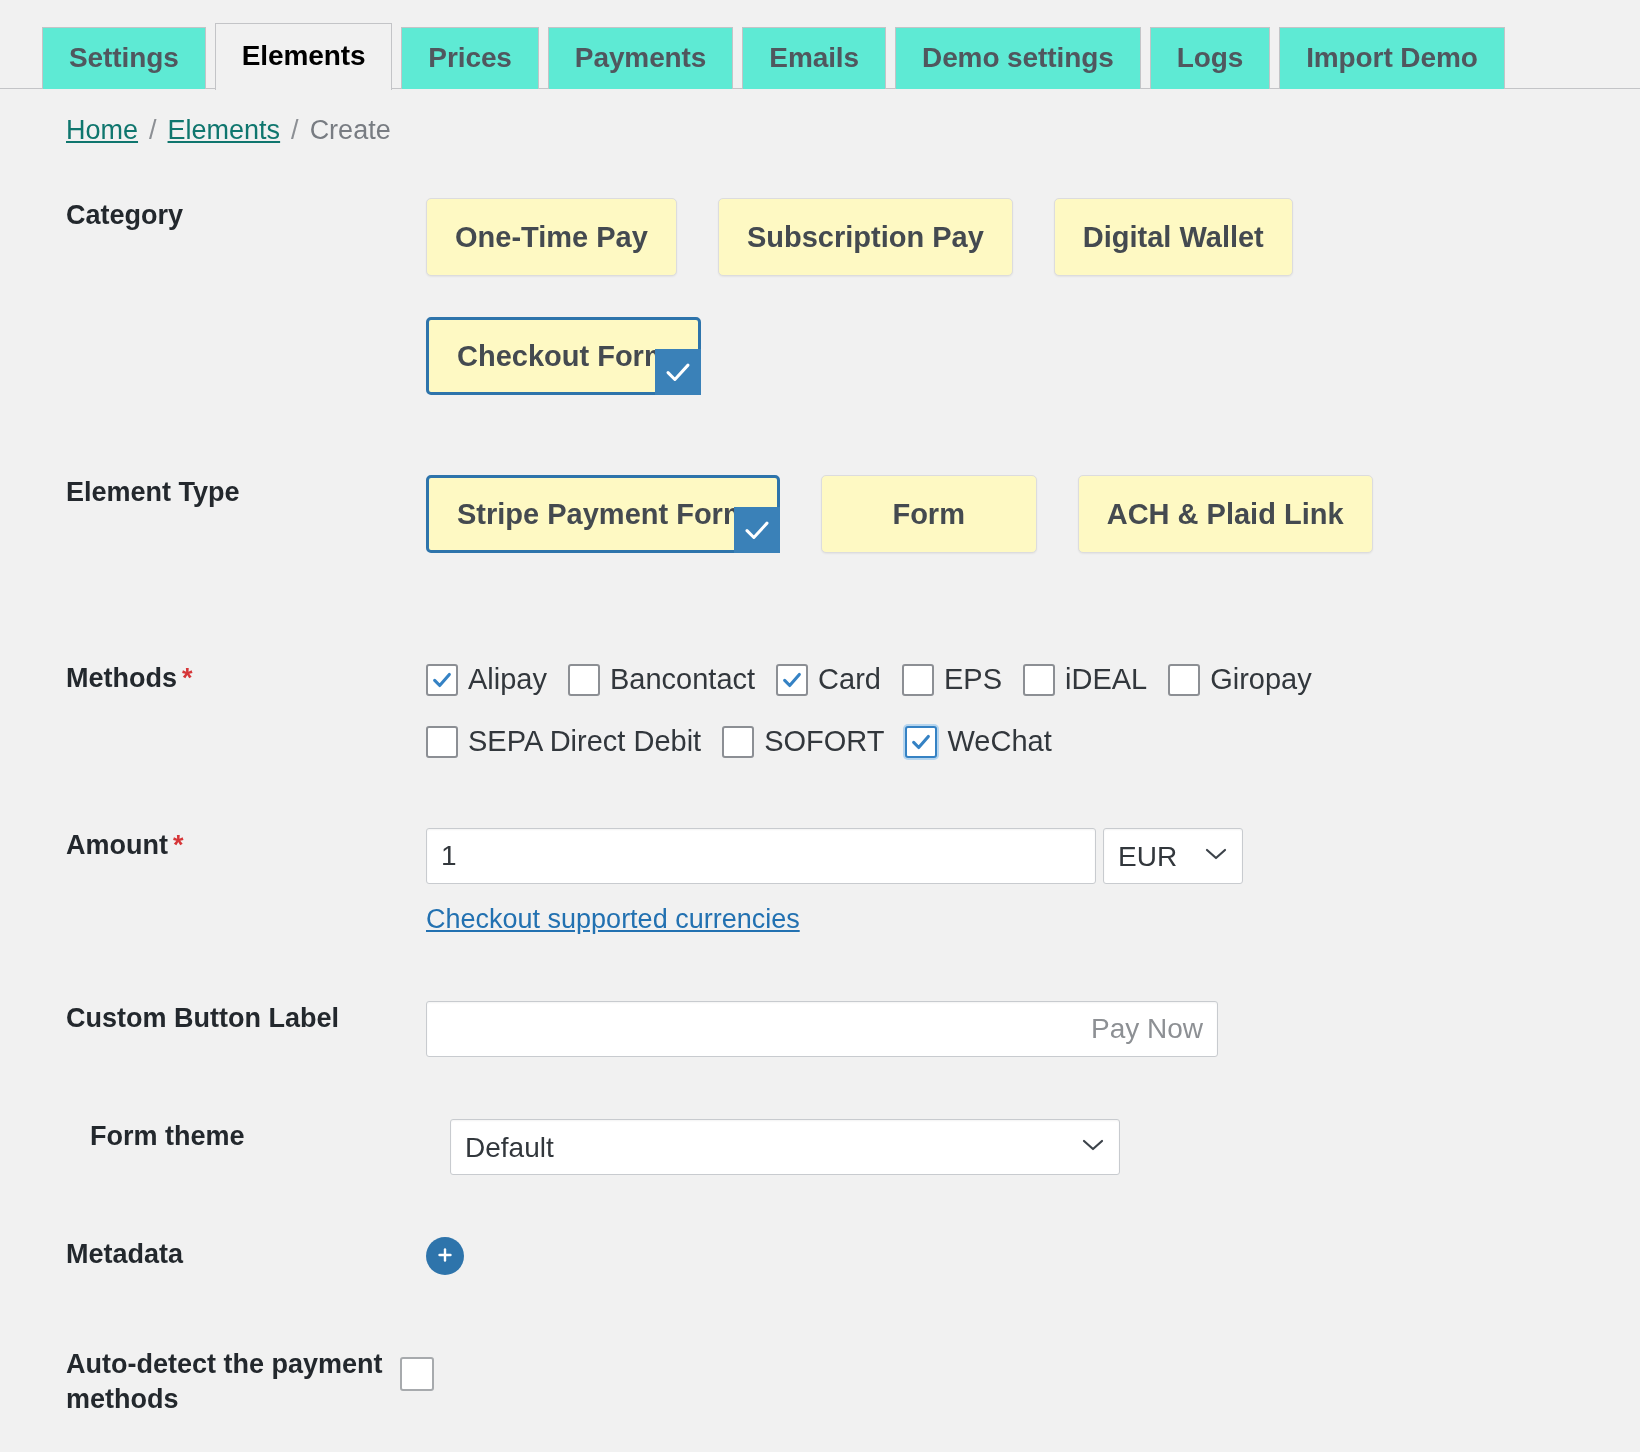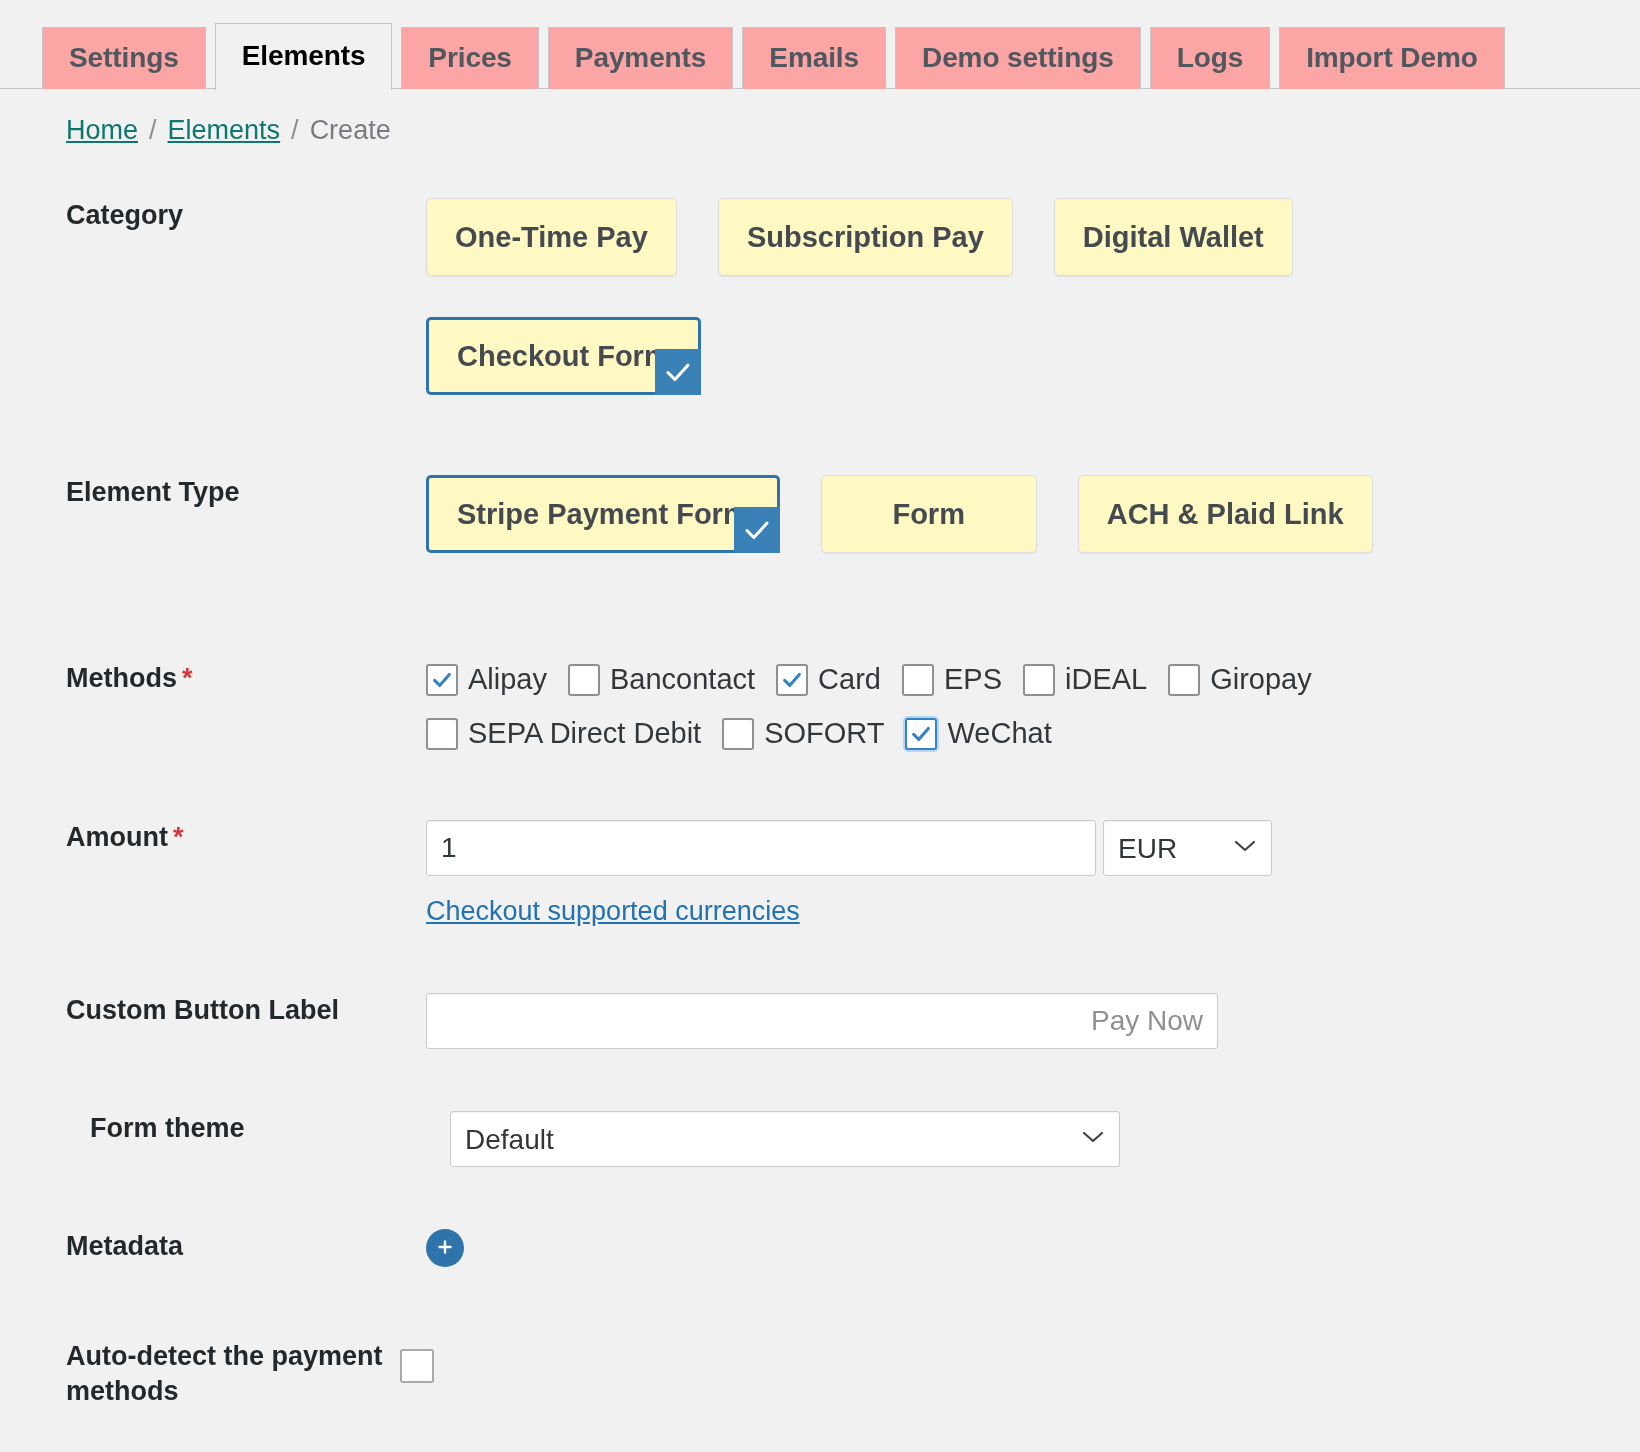--- a/index.html
+++ b/index.html
@@ -24,21 +24,21 @@
   .tabbar::after {
     content: "";
     position: absolute;
     left: 0; right: 0; bottom: 0;
     height: 1px;
     background: #c3c4c7;
   }
   .tab {
     position: relative;
     z-index: 2;
-    background: #fca5a5;
+    background: #5eead4;
     border: 1px solid #c3c4c7;
     border-bottom: none;
     padding: 0 26px;
     height: 62px;
     line-height: 60px;
     font-size: 28px;
     font-weight: 700;
     color: #50575e;
     white-space: nowrap;
     cursor: pointer;
@@ -122,21 +122,21 @@
     justify-content: center;
   }
   .card .badge svg { display: block; }
 
   
   .checks {
     display: flex;
     flex-wrap: wrap;
     align-items: center;
     max-width: 1060px;
-    row-gap: 16px;
+    row-gap: 24px;
     font-size: 29px;
     color: #32373c;
     line-height: 1.3;
   }
   .chk-item {
     display: inline-flex;
     align-items: center;
     margin-right: 21px;
     cursor: pointer;
     white-space: nowrap;
@@ -182,21 +182,21 @@
     border: 1px solid #c8cbcf;
     background: #fff;
     border-radius: 3px;
     font-size: 28px;
     color: #32373c;
     padding: 0 52px 0 14px;
     font-family: "Liberation Sans", sans-serif;
     cursor: pointer;
     box-shadow: inset 0 1px 2px rgba(0,0,0,.05);
   }
-  .currency-select { width: 169px; }
+  .currency-select { width: 140px; }
   .theme-select { width: 670px; }
   .select-wrap .caret {
     position: absolute;
     right: 16px;
     top: 50%;
     transform: translateY(-50%);
     pointer-events: none;
   }
 
   .helplink {

